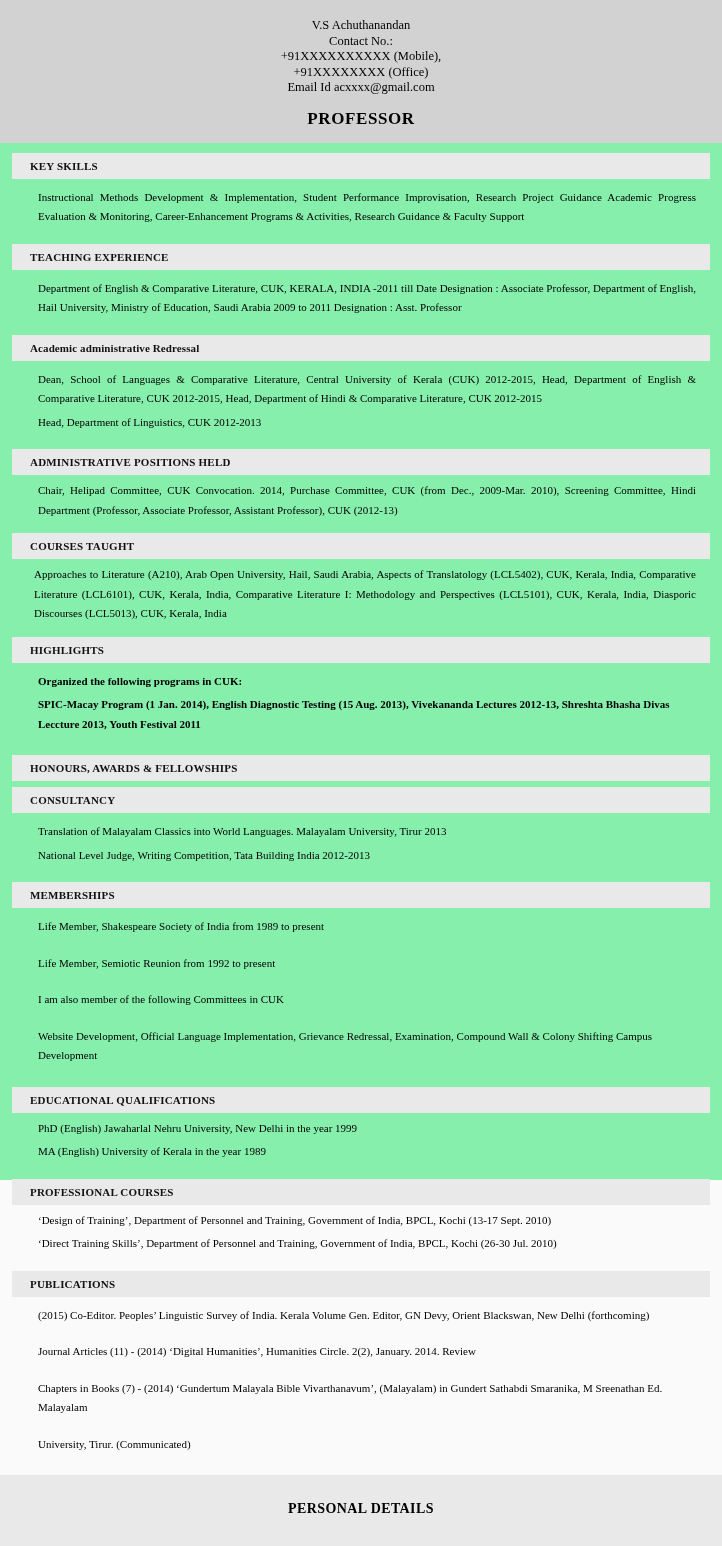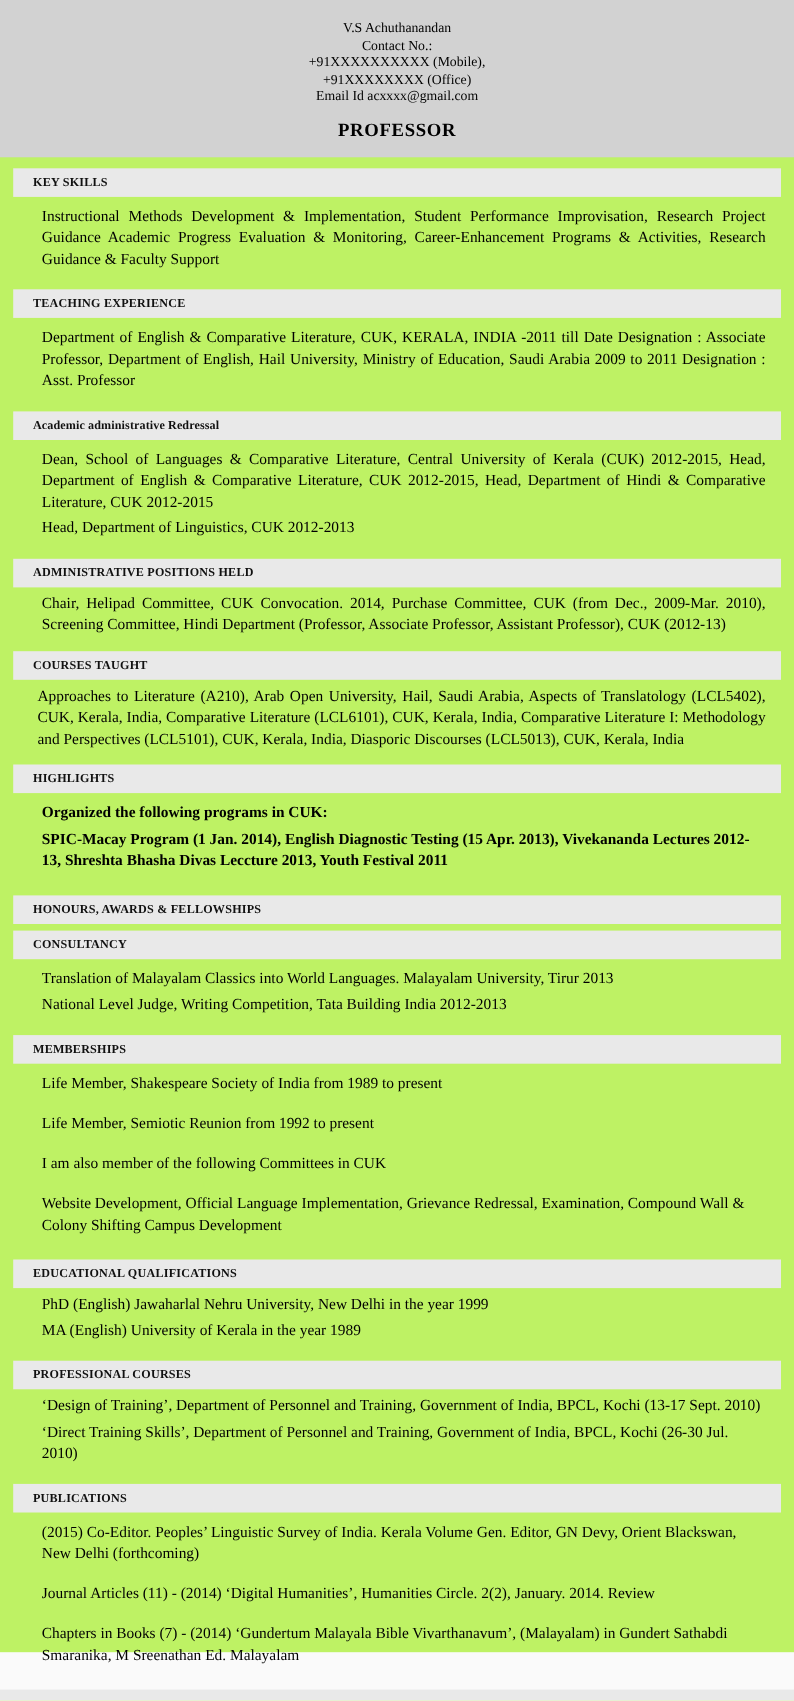--- a/index.html
+++ b/index.html
@@ -12,22 +12,22 @@
     height: 1546px;
     background: #fafafa;
     font-family: "Liberation Serif", "DejaVu Serif", serif;
     color: #000;
     overflow: hidden;
   }
 
   .page {
     position: relative;
     width: 722px;
-    height: 1502px;
-    background: #bef264;
+    height: 1180px;
+    background: #86efac;
     box-sizing: border-box;
   }
 
   
   .masthead {
     background: #d2d2d2;
     padding: 18px 0 14px 0;
     text-align: center;
   }
   .masthead .name {
@@ -64,21 +64,21 @@
     font-weight: bold;
     letter-spacing: 0.2px;
     color: #111;
   }
   .sec-head.mixed {
     letter-spacing: 0.1px;
   }
 
   .sec-body {
     padding: 9px 14px 11px 26px;
-    font-size: 14px;
+    font-size: 11px;
     line-height: 19.5px;
     text-align: justify;
     background: transparent;
     font-family: Liberation Serif, serif;
   }
   .sec-body.left {
     text-align: left;
   }
   .sec-body p {
     margin: 0;
@@ -174,21 +174,21 @@
         <p>Approaches to Literature (A210), Arab Open University, Hail, Saudi Arabia,  Aspects of Translatology (LCL5402), CUK, Kerala, India, Comparative Literature (LCL6101), CUK, Kerala, India, Comparative Literature I: Methodology and Perspectives (LCL5101), CUK, Kerala, India, Diasporic Discourses (LCL5013), CUK, Kerala, India</p>
       </div>
     </div>
 
     <div class="gap-sm"></div>
 
     <div class="section">
       <div class="sec-head">HIGHLIGHTS</div>
       <div class="sec-body left bold">
         <p>Organized the following programs in CUK:</p>
-        <p>SPIC-Macay Program (1 Jan. 2014), English Diagnostic Testing (15 Apr. 2013), Vivekananda Lectures 2012-13, Shreshta Bhasha Divas Leccture 2013, Youth Festival 2011</p>
+        <p>SPIC-Macay Program (1 Jan. 2014), English Diagnostic Testing (15 Aug. 2013), Vivekananda Lectures 2012-13, Shreshta Bhasha Divas Leccture 2013, Youth Festival 2011</p>
       </div>
     </div>
 
     <div class="gap-md"></div>
 
     <div class="section">
       <div class="sec-head">HONOURS, AWARDS &amp; FELLOWSHIPS</div>
     </div>
 
     <div class="gap-sm"></div>
@@ -234,20 +234,21 @@
     </div>
 
     <div class="gap-md"></div>
 
     <div class="section">
       <div class="sec-head">PUBLICATIONS</div>
       <div class="sec-body left loose">
         <p>(2015) Co-Editor. Peoples’ Linguistic Survey of India. Kerala Volume Gen. Editor, GN Devy, Orient Blackswan, New Delhi (forthcoming)</p>
         <p>Journal Articles (11) - (2014) ‘Digital Humanities’, Humanities Circle. 2(2), January. 2014. Review</p>
         <p>Chapters in Books (7)  -  (2014) ‘Gundertum Malayala Bible Vivarthanavum’, (Malayalam) in Gundert Sathabdi Smaranika, M Sreenathan Ed. Malayalam</p>
+        <p>University, Tirur. (Communicated)</p>
       </div>
     </div>
 
   </div>
 
   <div class="footer">
     <div class="footer-title">PERSONAL DETAILS</div>
 
   </div>
 

